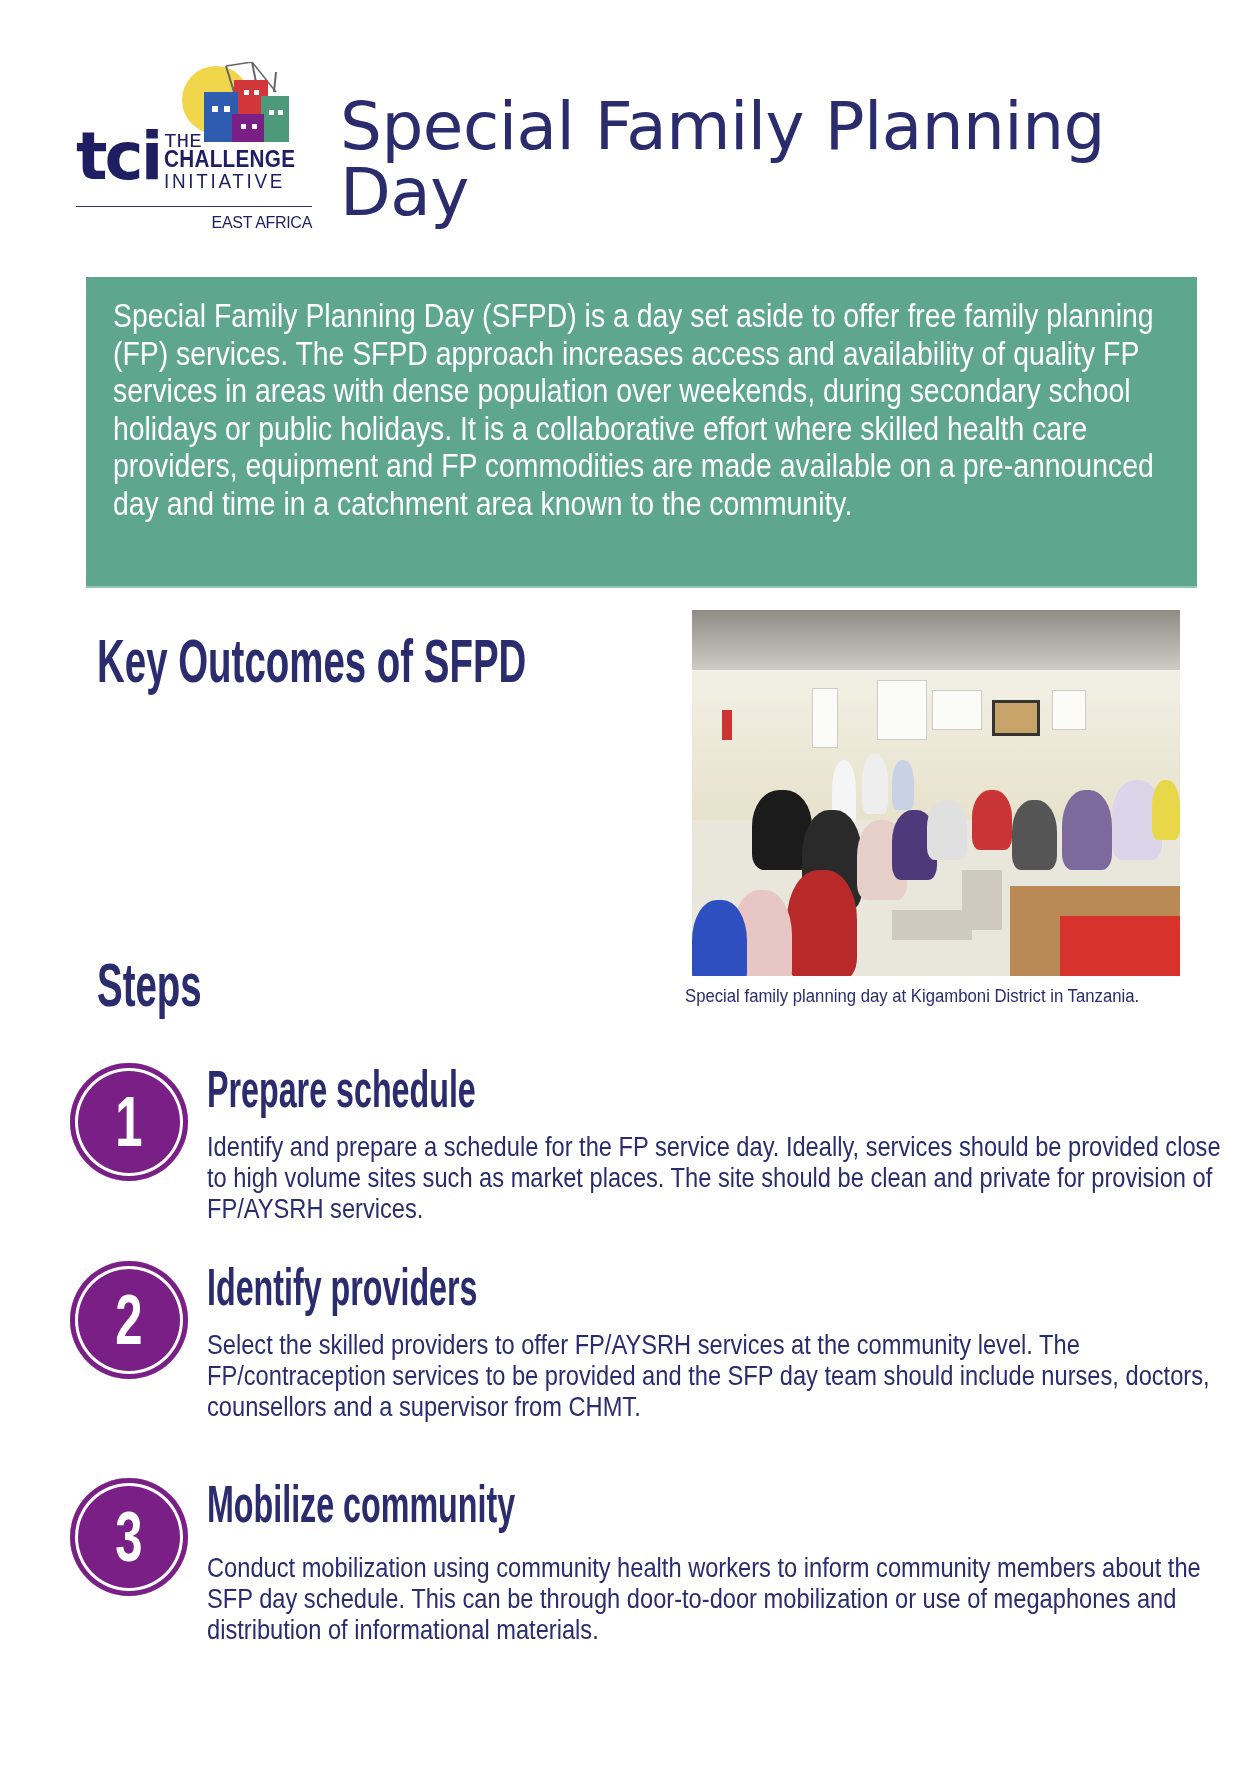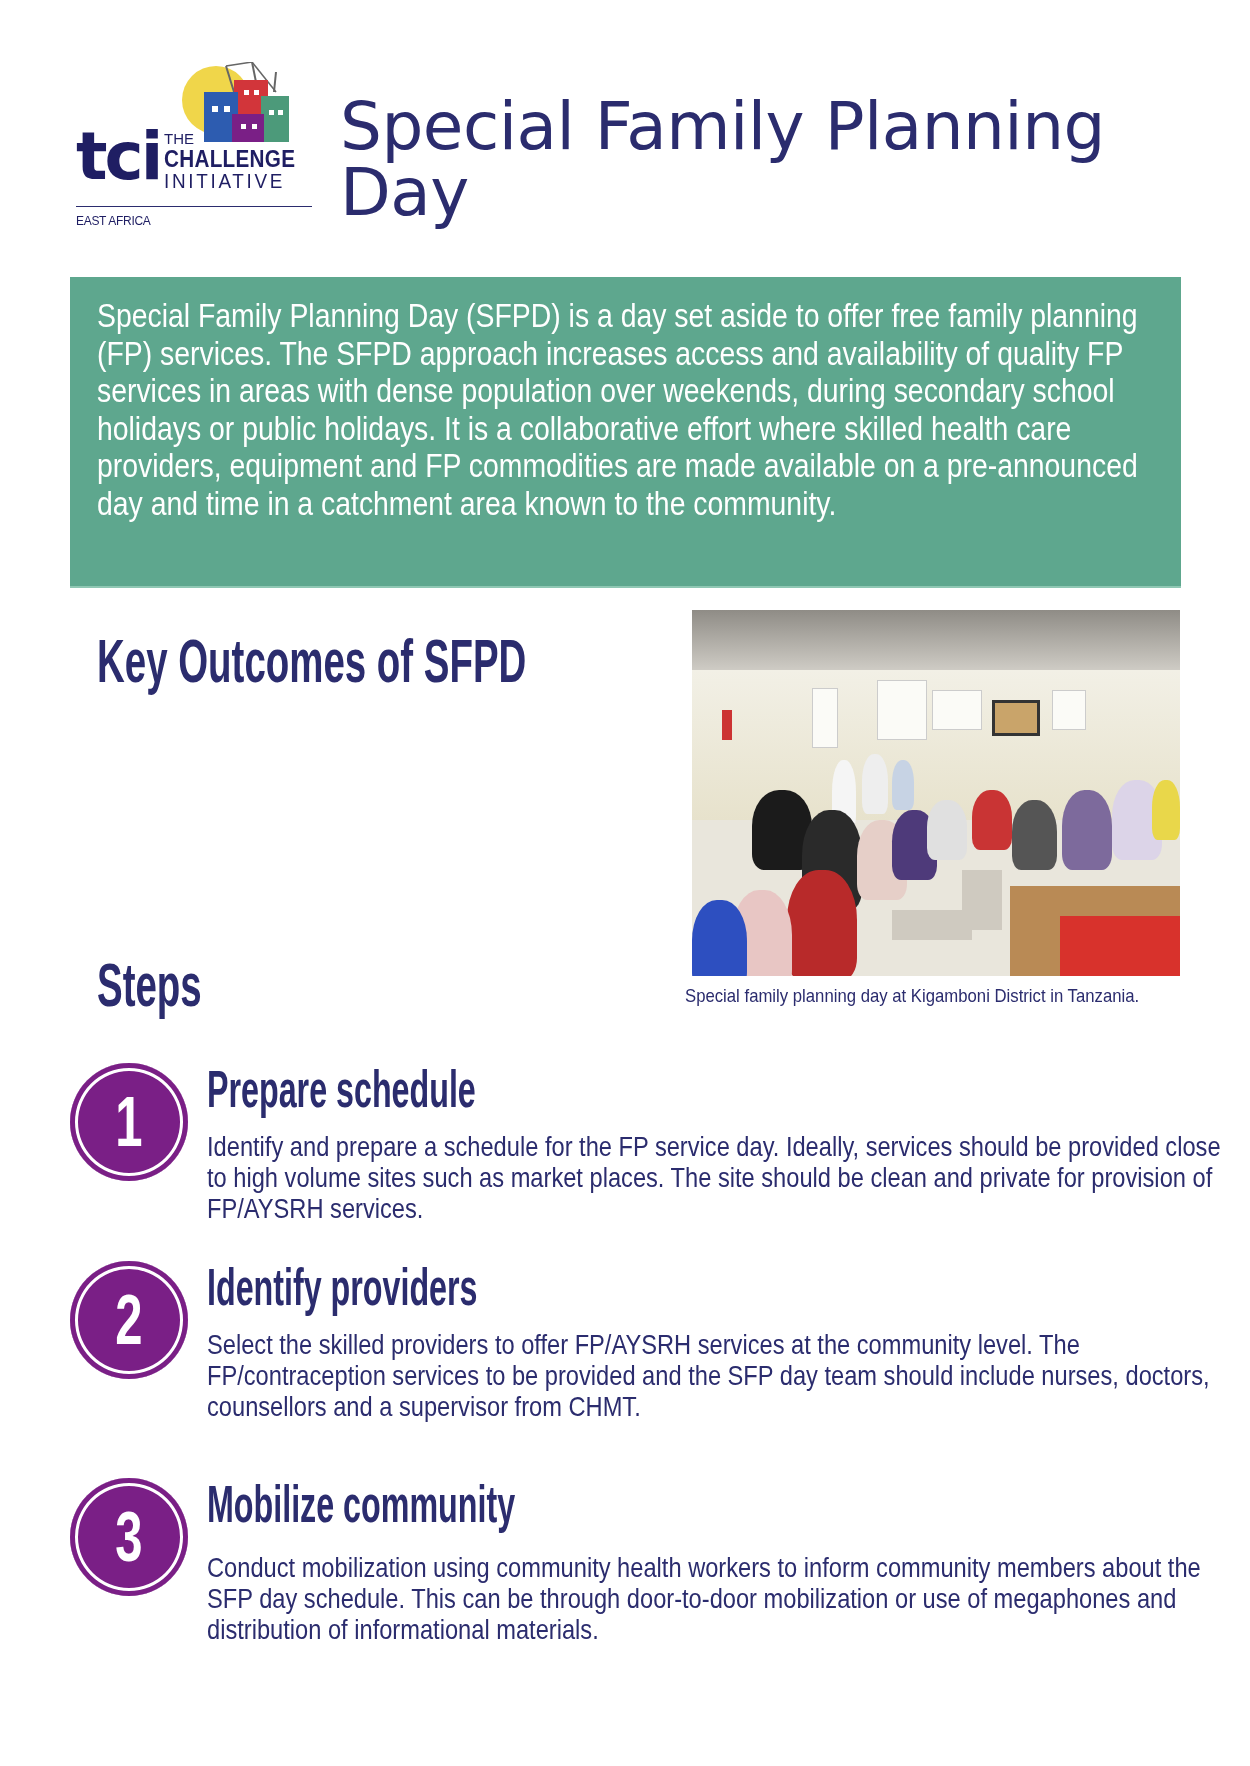--- a/index.html
+++ b/index.html
@@ -3,31 +3,31 @@
 <meta charset="utf-8">
 <style>
   * { box-sizing: border-box; margin: 0; padding: 0; }
   html, body { width: 1250px; height: 1766px; background: #ffffff; overflow: hidden; }
   body { position: relative; font-family: "Liberation Sans", sans-serif; color: #2b2c6e; }
 
   
   .logo { position: absolute; left: 76px; top: 62px; width: 236px; height: 172px; }
   .logo svg { position: absolute; left: 0; top: 0; }
   .logo .tci { position: absolute; left: 0; top: 62px; font-family: "DejaVu Sans", sans-serif; font-weight: bold; font-size: 66px; letter-spacing: -3px; color: #1f1e63; line-height: 1; }
-  .logo .the { position: absolute; left: 88px; top: 68px; font-size: 15px; color: #1f1e63; font-family: Liberation Sans, sans-serif; }
+  .logo .the { position: absolute; left: 88px; top: 68px; font-size: 21px; color: #1f1e63; font-family: Liberation Mono, monospace; }
   .logo .challenge { position: absolute; left: 88px; top: 84px; font-size: 23px; font-weight: bold; color: #1f1e63; letter-spacing: 0.3px; transform: scaleX(0.9); transform-origin: left; }
   .logo .initiative { position: absolute; left: 88px; top: 107px; font-size: 21px; color: #1f1e63; letter-spacing: 3px; transform: scaleX(0.9); transform-origin: left; }
   .logo .rule { position: absolute; left: 0; top: 144px; width: 236px; height: 1px; background: #2b2c6e; }
-  .logo .region { position: absolute; left: 0; top: 152px; width: 236px; text-align: left; font-size: 12px; color: #1f1e63; letter-spacing: -0.3px; }
+  .logo .region { position: absolute; left: 0; top: 152px; width: 236px; text-align: right; font-size: 16px; color: #1f1e63; letter-spacing: -0.3px; }
 
   
   .title { position: absolute; left: 340px; top: 94px; width: 880px; font-family: "DejaVu Sans", sans-serif; font-weight: normal; font-size: 66px; line-height: 66px; color: #2b2c6e; letter-spacing: -0.5px; }
 
   
-  .intro { position: absolute; left: 70px; top: 277px; width: 1111px; height: 311px; background: #5ea78e; border-bottom: 2px solid #8fc7b3; }
+  .intro { position: absolute; left: 86px; top: 277px; width: 1111px; height: 311px; background: #5ea78e; border-bottom: 2px solid #8fc7b3; }
   .intro p { position: absolute; left: 27px; top: 20px; width: 1070px; font-family: "Liberation Sans Narrow","Liberation Sans", sans-serif; font-size: 33px; line-height: 37.5px; color: #ffffff; transform: scaleX(0.86); transform-origin: left top; width: 1240px; }
 
   
   .cond { font-family: "Liberation Sans", sans-serif; font-weight: bold; transform: scaleX(0.62); transform-origin: left top; white-space: nowrap; color: #2b2c6e; }
 
   .outcomes-title { position: absolute; left: 97px; top: 628px; font-size: 62px; line-height: 66px; }
 
   .outcomes { position: absolute; left: 108px; top: 706px; width: 560px; list-style: none; }
   .outcomes li { position: relative; padding-left: 40px; font-size: 30px; line-height: 34.5px; color: #2b2c6e; }
   .outcomes li .txt { display: inline-block; font-family: "Liberation Sans", sans-serif; transform: scaleX(0.86); transform-origin: left top; width: 600px; }

